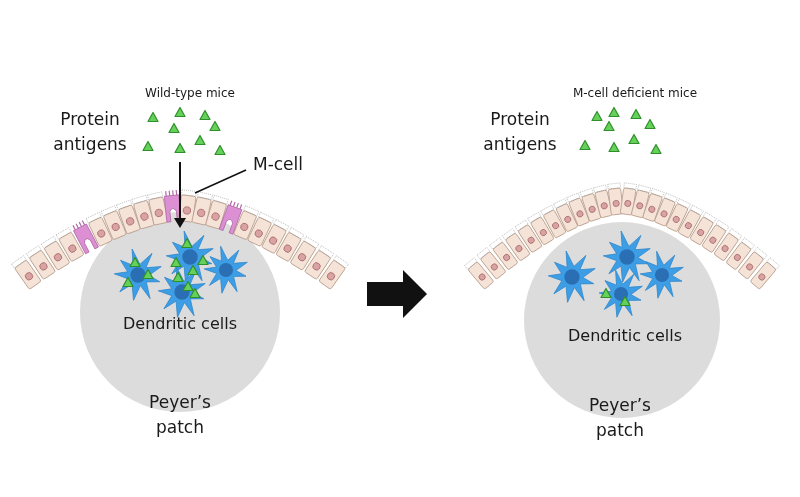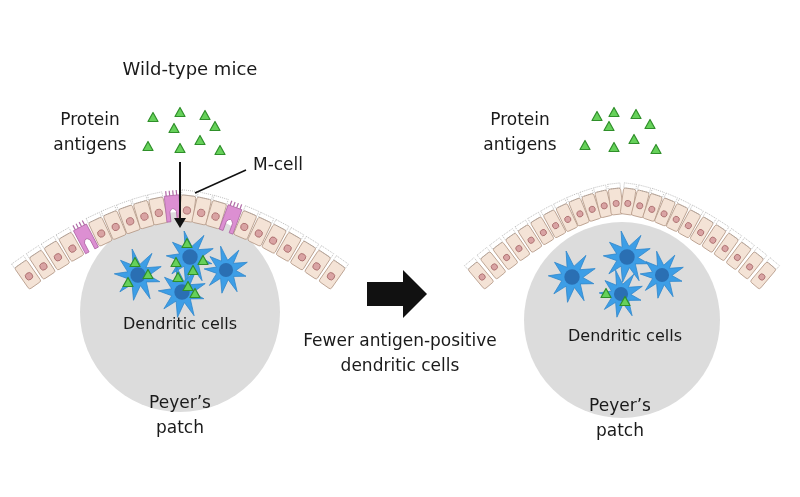--- a/index.html
+++ b/index.html
@@ -1,19 +1,19 @@
 <!DOCTYPE html>
 <html><head>
 <meta charset="utf-8">
 <style>
   html,body{margin:0;padding:0;background:#ffffff;}
   #stage{position:relative;width:800px;height:497px;overflow:hidden;background:#ffffff;font-family:"DejaVu Sans","Liberation Sans",sans-serif;color:#1a1a1a;}
   svg#art{position:absolute;left:0;top:0;}
   .lbl{position:absolute;text-align:center;white-space:nowrap;font-family:"DejaVu Sans","Liberation Sans",sans-serif;color:#1a1a1a;}
-  .title{font-size:18px;}
+  .title{font-size:12px;margin-top:28px;}
   .body{font-size:17px;line-height:25px;}
   .small{font-size:16px;}
 </style>
 </head>
 <body>
 
 <div id="stage">
   <svg id="art" width="800" height="497">
     <g id="left-group">
         <circle cx="180" cy="312" r="100" fill="#dcdcdc"></circle>
@@ -336,25 +336,22 @@
     <div>Protein</div>
     <div>antigens</div>
   </div>
   <div class="lbl body" style="left:238px;top:152px;width:80px;">M-cell</div>
   <div class="lbl small" style="left:100px;top:314px;width:160px;">Dendritic cells</div>
   <div class="lbl body" style="left:130px;top:390px;width:100px;">
     <div>Peyer’s</div>
     <div>patch</div>
   </div>
 
-  <div class="lbl body" style="left:270px;top:328px;width:260px;">
-    <div>Fewer antigen-positive</div>
-    <div>dendritic cells</div>
-  </div>
-
+
+  <div class="lbl title" style="left:515px;top:58px;width:240px;">M-cell deficient mice</div>
   <div class="lbl body" style="left:470px;top:107px;width:100px;">
     <div>Protein</div>
     <div>antigens</div>
   </div>
   <div class="lbl small" style="left:545px;top:326px;width:160px;">Dendritic cells</div>
   <div class="lbl body" style="left:570px;top:393px;width:100px;">
     <div>Peyer’s</div>
     <div>patch</div>
   </div>
 </div>

